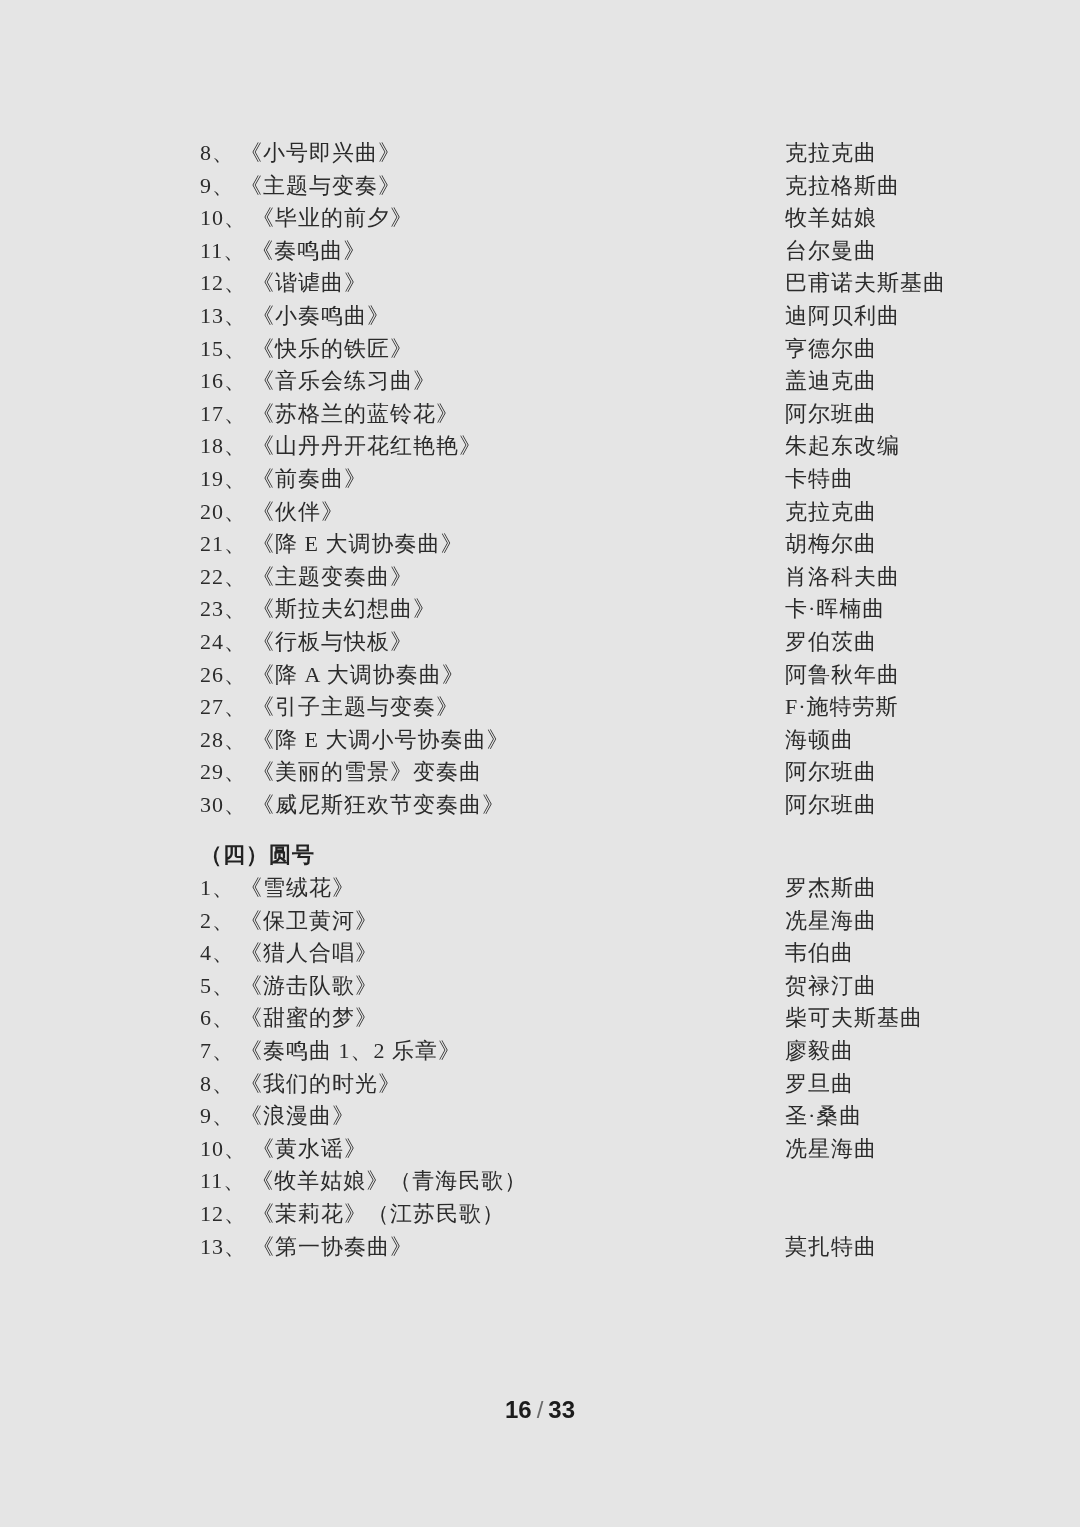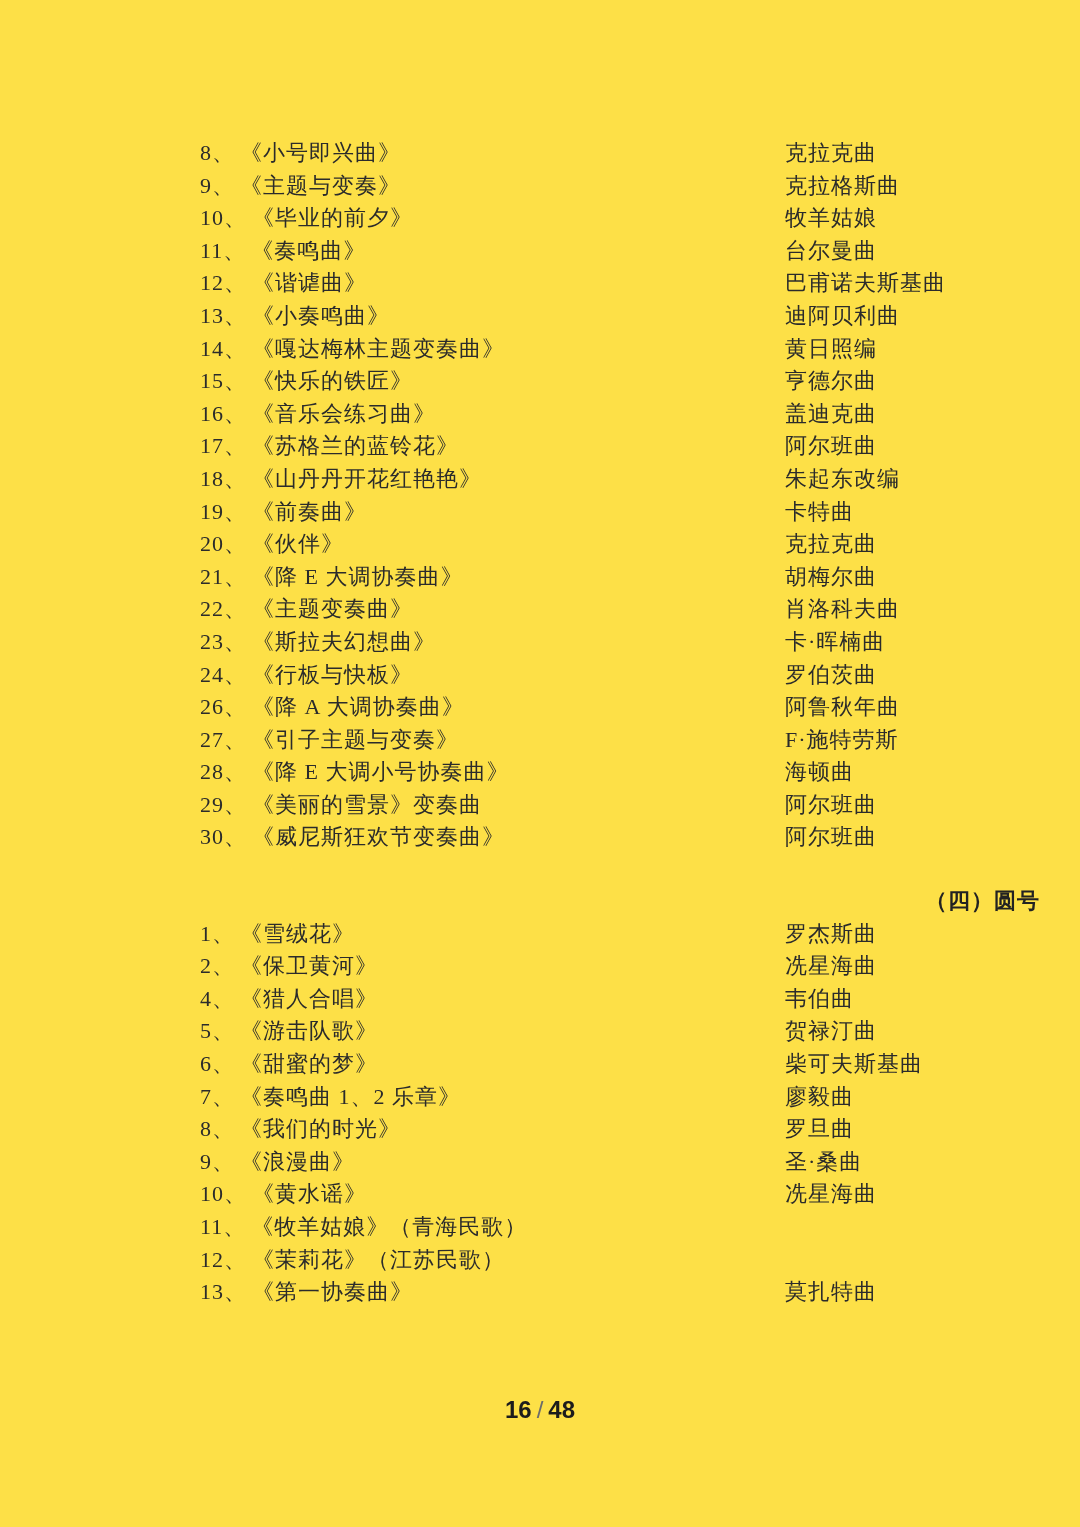--- a/index.html
+++ b/index.html
@@ -2,42 +2,41 @@
 <html><head>
 <meta charset="utf-8">
 <style>
   * { margin: 0; padding: 0; box-sizing: border-box; }
   html, body { background: #ffffff; }
   .page {
     position: relative;
     width: 1080px;
     height: 1527px;
     margin: 0 auto;
-    background: #fde047;
+    background: #e5e5e5;
     color: #2b2b2b;
     font-family: "Liberation Serif", "DejaVu Serif", serif;
     overflow: hidden;
   }
   .content {
     position: absolute;
     top: 137px;
     left: 200px;
     right: 40px;
   }
   .doc-section { display: block; }
   .section-heading {
     font-size: 22px;
     font-weight: bold;
     line-height: 32.6px;
     height: 32.6px;
-    margin-top: 31px;
+    margin-top: 18px;
     letter-spacing: 1px;
     color: #222222;
     white-space: nowrap;
-    text-align: right;
   }
   .row {
     position: relative;
     height: 32.6px;
     line-height: 32.6px;
     font-size: 22px;
     letter-spacing: 1px;
     white-space: nowrap;
     color: #2b2b2b;
   }
@@ -98,24 +97,20 @@
   <div class="row">
     <span class="num">12、</span><span class="title">《谐谑曲》</span>
     <span class="composer">巴甫诺夫斯基曲</span>
   </div>
 
   <div class="row">
     <span class="num">13、</span><span class="title">《小奏鸣曲》</span>
     <span class="composer">迪阿贝利曲</span>
   </div>
 
-  <div class="row">
-    <span class="num">14、</span><span class="title">《嘎达梅林主题变奏曲》</span>
-    <span class="composer">黄日照编</span>
-  </div>
 
   <div class="row">
     <span class="num">15、</span><span class="title">《快乐的铁匠》</span>
     <span class="composer">亨德尔曲</span>
   </div>
 
   <div class="row">
     <span class="num">16、</span><span class="title">《音乐会练习曲》</span>
     <span class="composer">盖迪克曲</span>
   </div>
@@ -248,15 +243,15 @@
   </div>
 
   <div class="row">
     <span class="num">13、</span><span class="title">《第一协奏曲》</span>
     <span class="composer">莫扎特曲</span>
   </div>
 </div>
   </section>
 </div>
   <div class="footer">
-    <span class="pgnum">16</span><span class="pgsep">/</span><span class="pgnum">48</span>
+    <span class="pgnum">16</span><span class="pgsep">/</span><span class="pgnum">33</span>
   </div>
 </div>
 
 </body></html>

